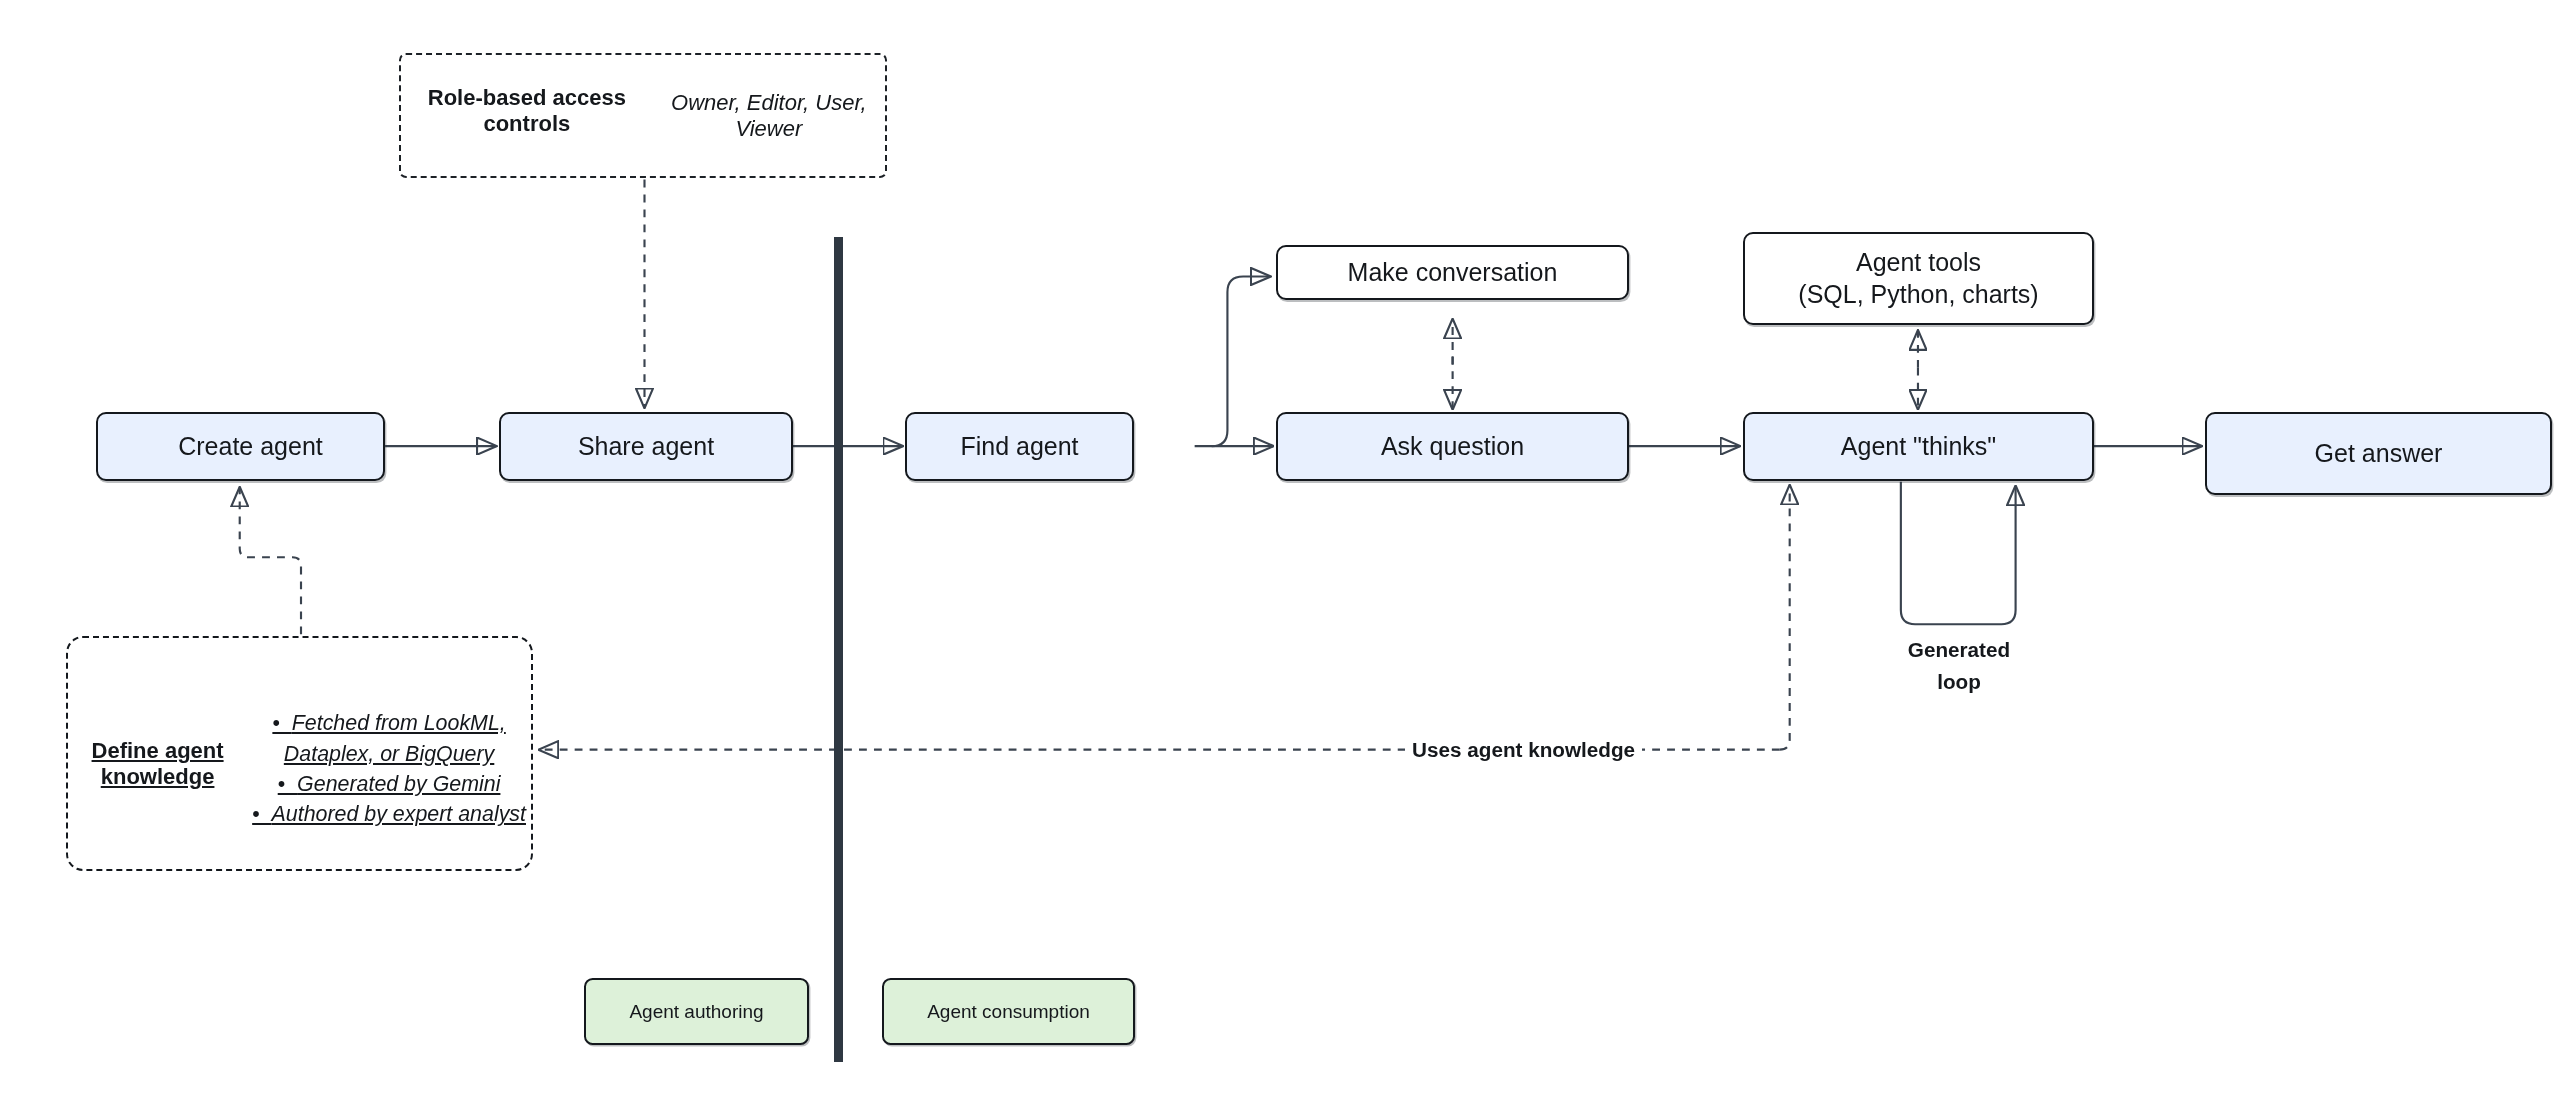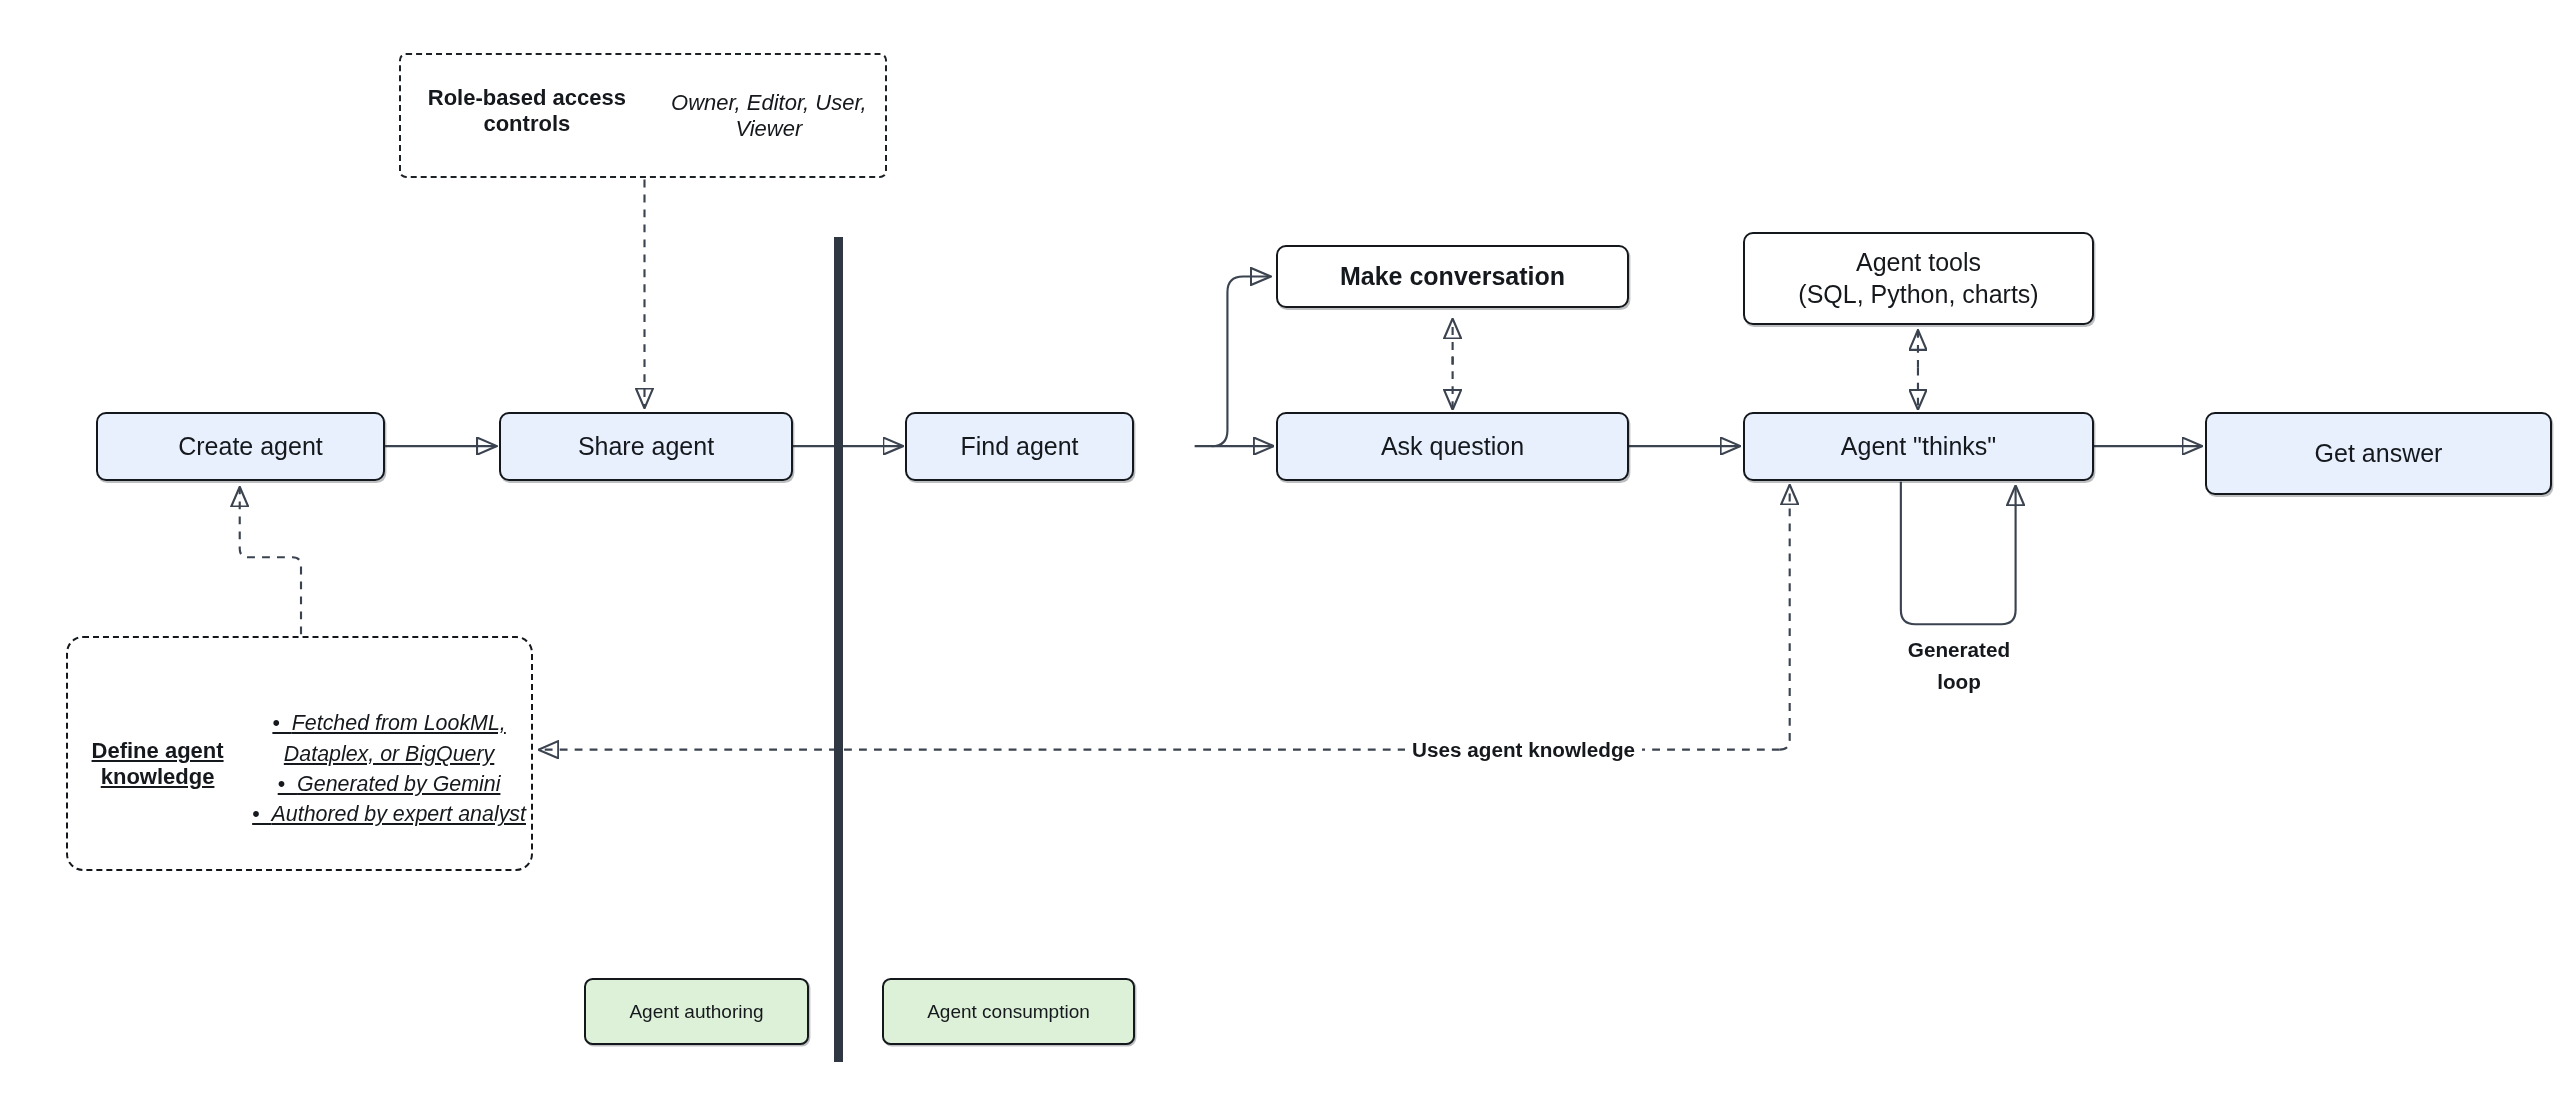--- a/index.html
+++ b/index.html
@@ -99,21 +99,21 @@
   </div>
 
   <div class="node process" style="left:499px;top:412px;width:294px;height:69px;">
     <span>Share agent</span>
   </div>
 
   <div class="node process" style="left:905px;top:412px;width:229px;height:69px;">
     <span>Find agent</span>
   </div>
 
-  <div class="node" style="left:1276px;top:245px;width:353px;height:63px;font-weight:bold;">
+  <div class="node" style="left:1276px;top:245px;width:353px;height:55px;">
     <span>Make conversation</span>
   </div>
 
   <div class="node process" style="left:1276px;top:412px;width:353px;height:69px;">
     <span>Ask question</span>
   </div>
 
   <div class="node" style="left:1743px;top:232px;width:351px;height:93px;">
     <span>Agent tools</span>
     <span>(SQL, Python, charts)</span>

